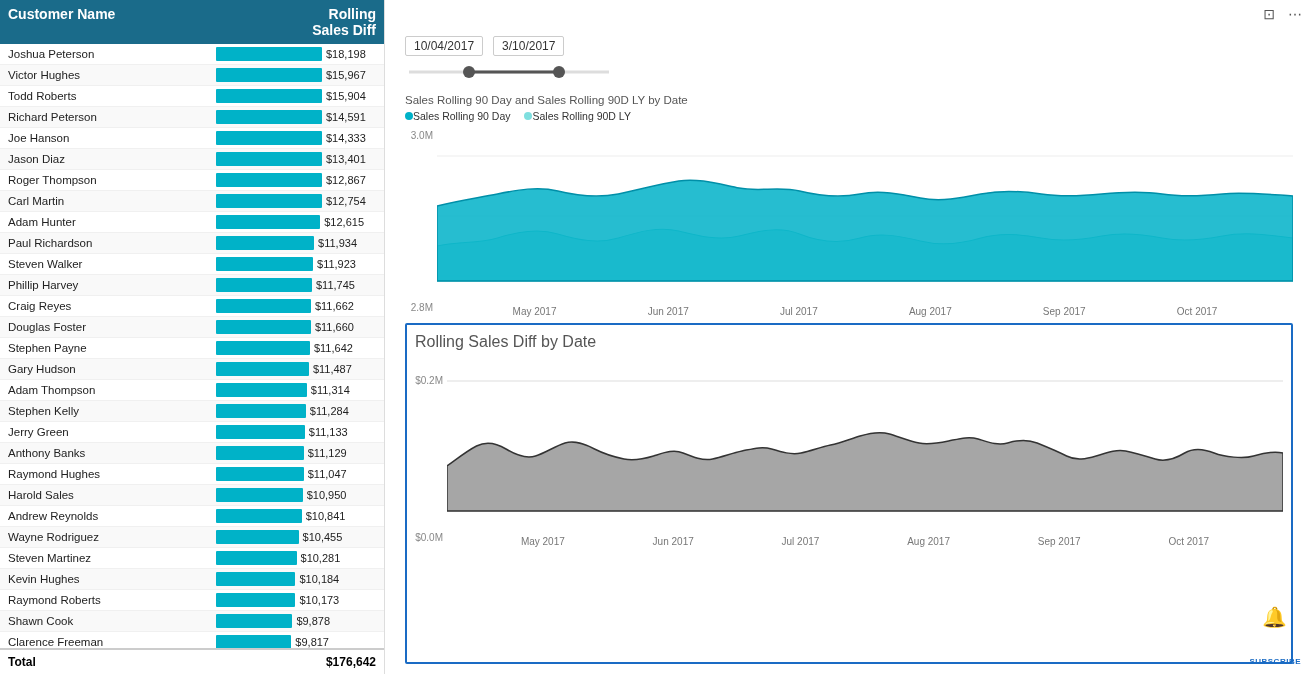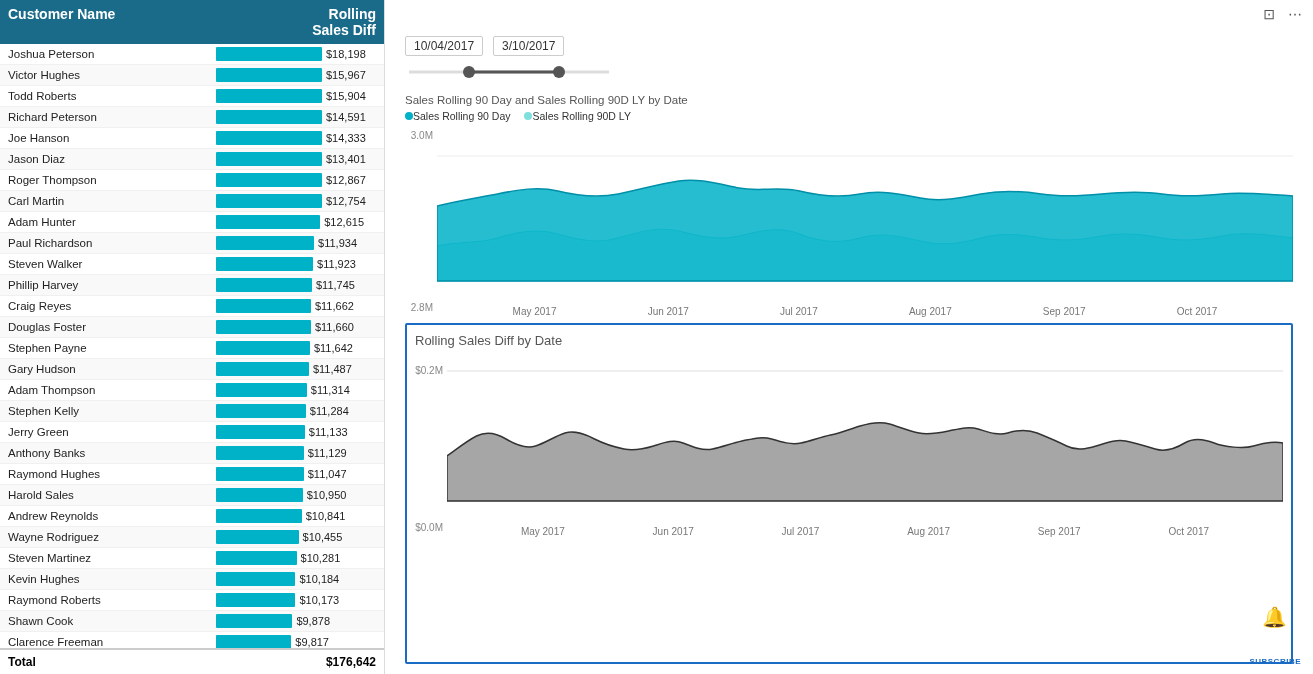--- a/index.html
+++ b/index.html
@@ -208,23 +208,23 @@
 
     
     .chart2-area {
       margin: 6px 20px 10px 20px;
       border: 2.5px solid #1a6bc4;
       border-radius: 2px;
       padding: 8px 8px 4px 8px;
       flex: 1;
     }
     .chart2-title {
-      font-size: 13px;
+      font-size: 16px;
       color: #555;
-      margin-bottom: 13px;
+      margin-bottom: 20px;
     }
     .chart2-svg-wrap {
       width: 100%;
       height: 160px;
     }
 
     
     .x-axis {
       display: flex;
       justify-content: space-around;

